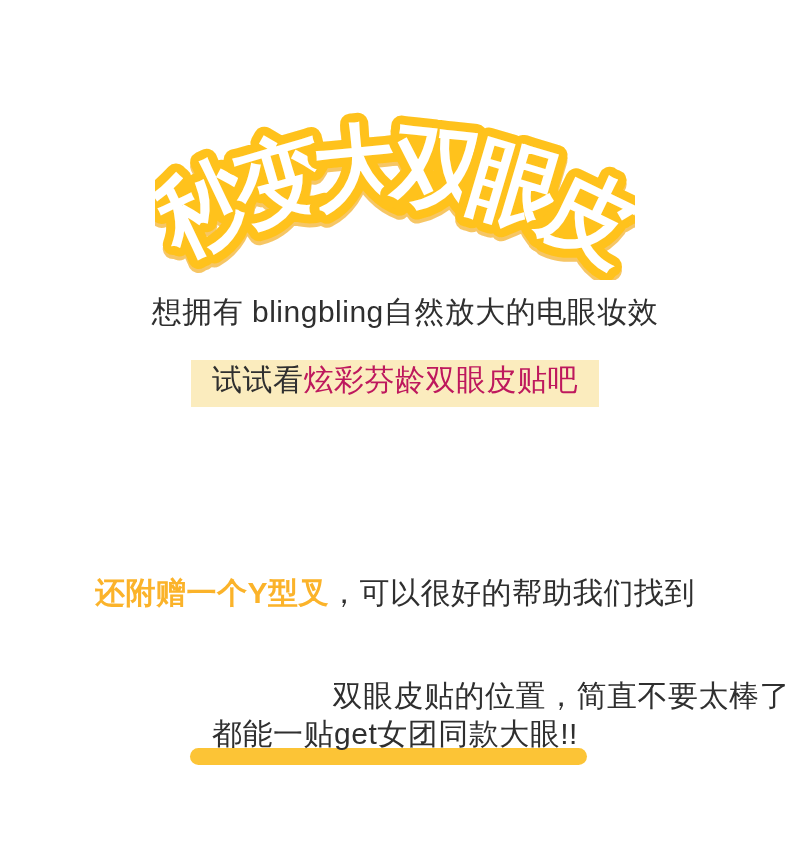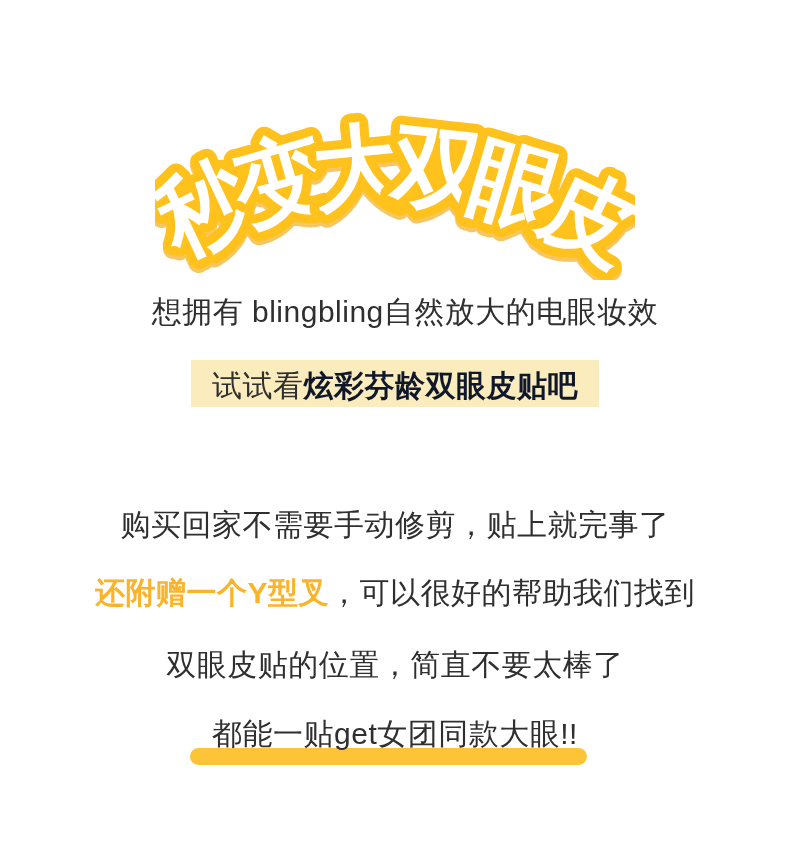--- a/index.html
+++ b/index.html
@@ -42,40 +42,40 @@
     font-size: 30px;
     line-height: 36px;
     letter-spacing: 0.5px;
     color: #2f2f2f;
     white-space: nowrap;
   }
   .line-1 { top: 294px; padding-left: 20px; }
   .line-3 { top: 435px; }
   .line-4 { top: 507px; }
   .line-5 { top: 575px; }
-  .line-6 { top: 647px; }
+  .line-6 { top: 678px; text-align: right; }
   .line-7 { top: 716px; }
 
   
   .hl-box {
     position: absolute;
     top: 360px;
     left: 50%;
     transform: translateX(-50%);
     height: 47px;
     padding: 0 21px;
     background: #fbecbe;
     display: flex;
-    align-items: flex-end;
+    align-items: flex-start;
     font-size: 30px;
     letter-spacing: 0.5px;
     color: #2f2f2f;
     white-space: nowrap;
   }
-  .yellow-text { color: #0f172a; font-weight: bold; }
+  .yellow-text { color: #be185d; }
 
   
   .yellow-underlined {
     color: #fbbc33;
     border-bottom: 2px solid #fbb42a;
     padding-bottom: 5px;
   }
 
   
   .yellow-bold { color: #fbb32a; font-weight: 700; }
@@ -114,23 +114,20 @@
   <div class="line line-1">
     <span>想拥有 blingbling自然放大的电眼妆效</span>
   </div>
 
   <div class="hl-box">
     <span>试试看</span>
       <span class="yellow-text">炫彩芬龄双眼皮贴吧</span>
   </div>
 
 
-  <div class="line line-4">
-    <span>购买回家不需要手动修剪，贴上就完事了</span>
-  </div>
 
   <div class="line line-5">
     <span class="yellow-bold">还附赠一个Y型叉</span><span>，可以很好的帮助我们找到</span>
   </div>
 
   <div class="line line-6">
     <span>双眼皮贴的位置，简直不要太棒了</span>
   </div>
 
   <div class="line line-7">

